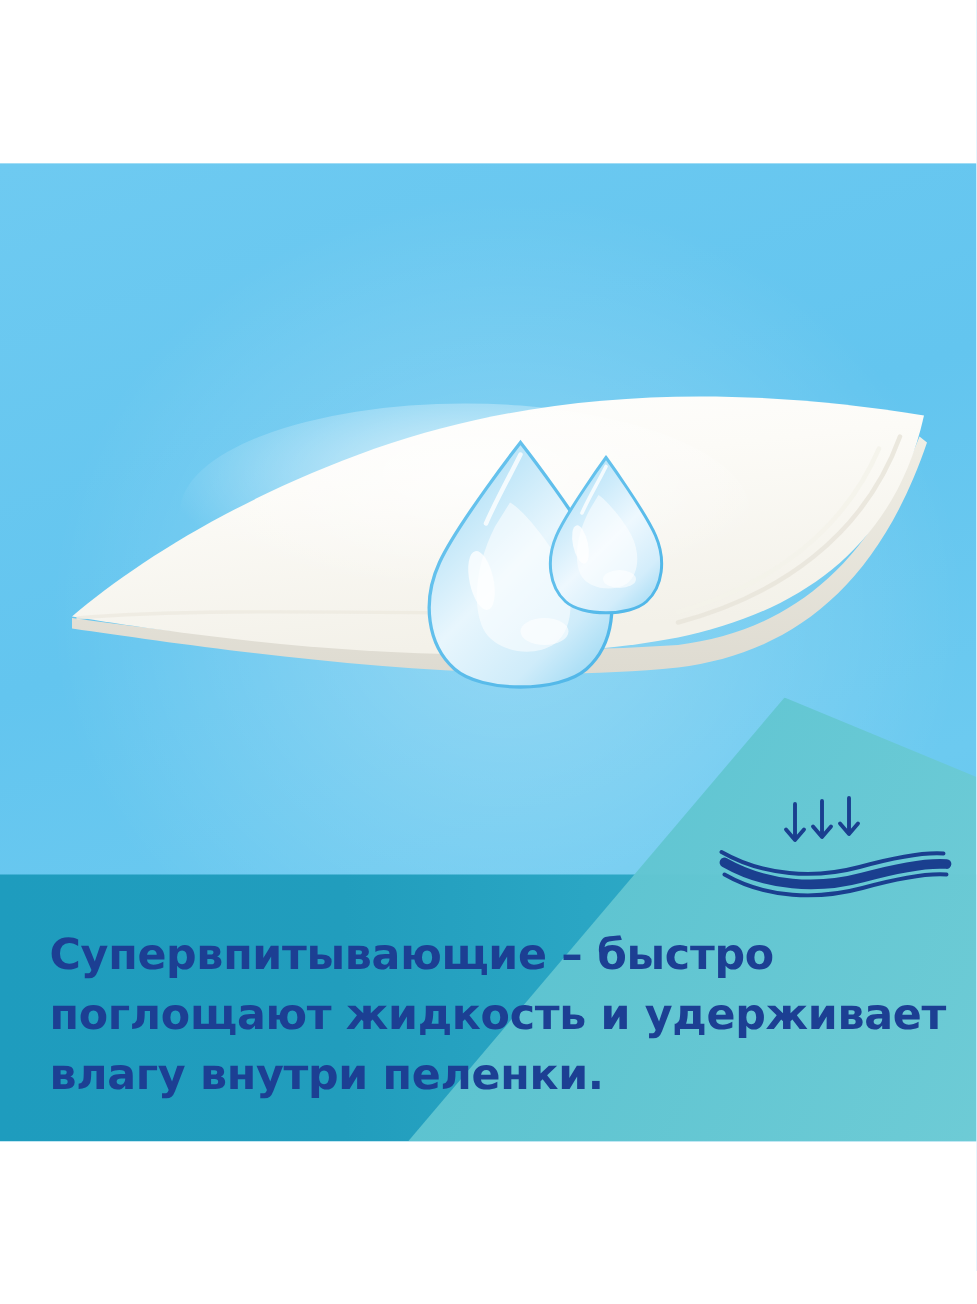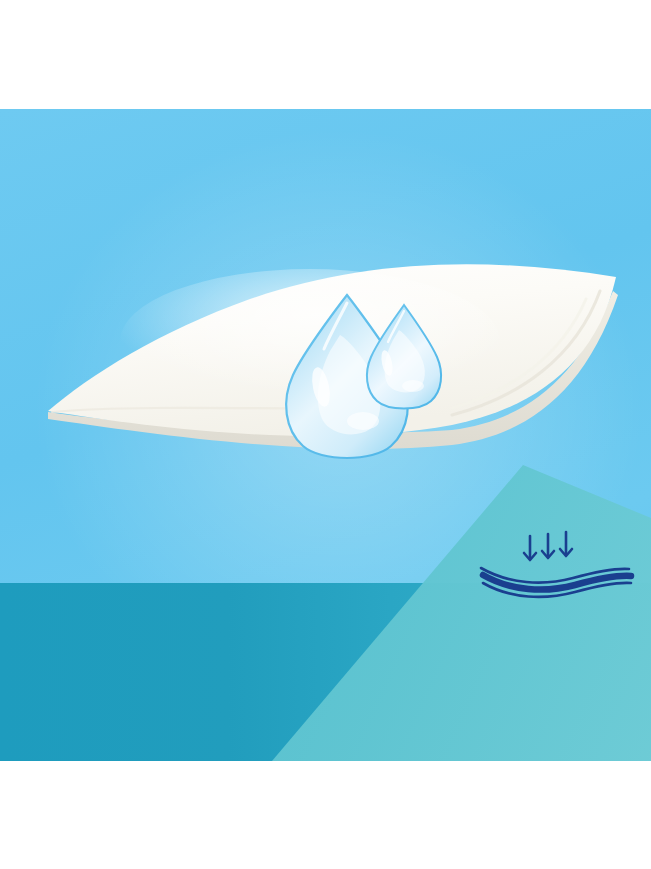--- a/index.html
+++ b/index.html
@@ -246,16 +246,17 @@
 
           <path d="M6,38 C34,54 68,56 98,48 C120,42 140,38 154,39" stroke-width="2.6"></path>
           <path d="M8,45 C36,61 70,63 100,55 C122,49 142,45 156,46" stroke-width="6.5"></path>
           <path d="M8,53 C36,69 70,70 100,62 C122,56 142,52 156,53" stroke-width="2.6"></path>
         </g>
       </svg>
     </div>
 
   </div>
 
+  <div class="caption">Супервпитывающие – быстро поглощают жидкость и удерживает влагу внутри пеленки.</div>
 
   <div class="band-bottom"></div>
 
 </div>
 
 </body></html>

